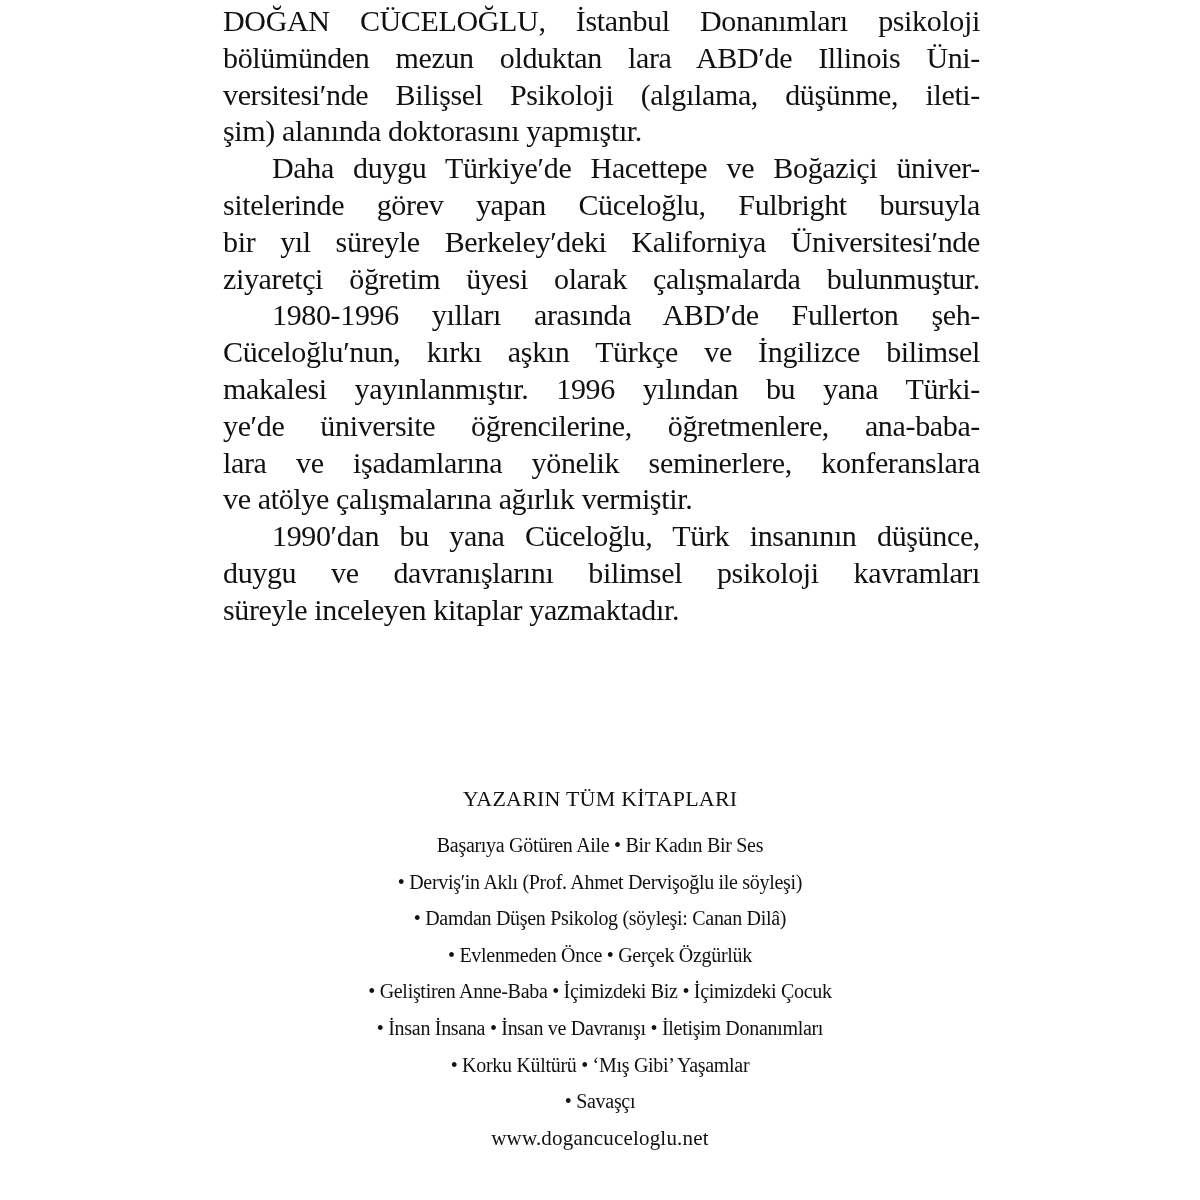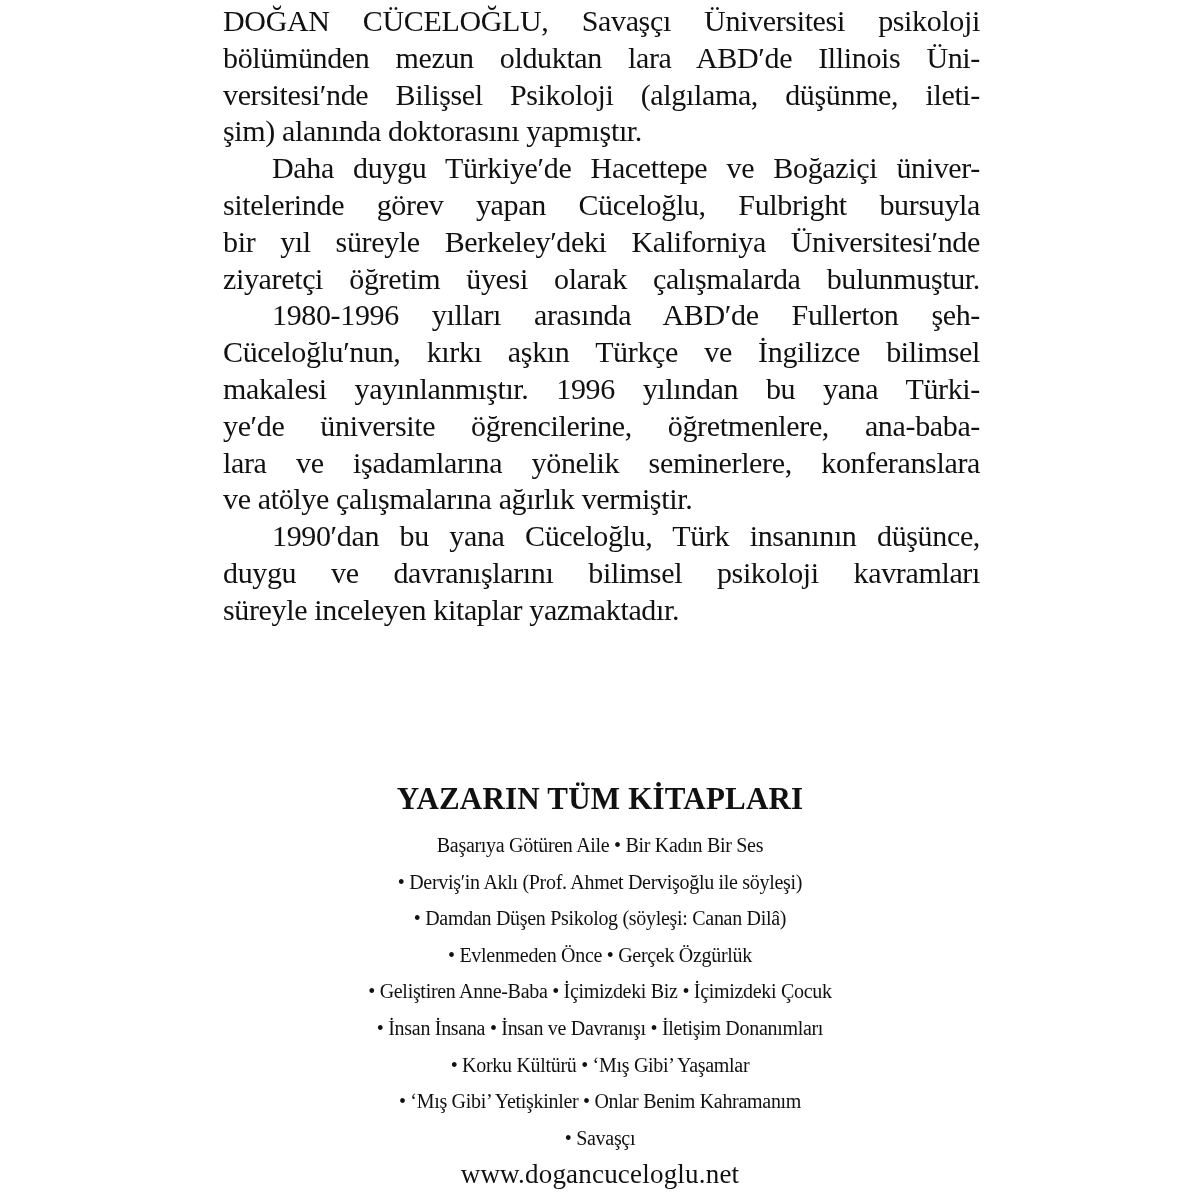--- a/index.html
+++ b/index.html
@@ -49,52 +49,52 @@
       text-align-last: left;
     }
     .books {
       position: absolute;
       left: 200px;
       top: 783px;
       width: 800px;
       text-align: center;
     }
     .books-heading {
-      font-weight: bold;
-      font-size: 31px;
+      font-weight: normal;
+      font-size: 22px;
       line-height: 32px;
       letter-spacing: 0.2px;
       margin: 0 0 12px 0;
     }
     .books-list {
       list-style: none;
       margin: 0;
       padding: 0;
       font-size: 20px;
       line-height: 36.6px;
       letter-spacing: -0.3px;
     }
     .books-list li {
       margin: 0;
       padding: 0;
       white-space: nowrap;
     }
     .website {
-      font-size: 27px;
+      font-size: 21px;
       line-height: 36.6px;
       letter-spacing: 0.2px;
     }
   </style>
 </head>
 <body>
 
 <div class="page">
   <div class="bio">
     <p>
-      <span class="ln">DOĞAN CÜCELOĞLU, Savaşçı Üniversitesi psikoloji</span>
+      <span class="ln">DOĞAN CÜCELOĞLU, İstanbul Donanımları psikoloji</span>
       <span class="ln">bölümünden mezun olduktan lara ABD′de Illinois Üni-</span>
       <span class="ln">versitesi′nde Bilişsel Psikoloji (algılama, düşünme, ileti-</span>
       <span class="ln last">şim) alanında doktorasını yapmıştır.</span>
     </p>
     <p class="indent">
       <span class="ln" style="text-indent:49px">Daha duygu Türkiye′de Hacettepe ve Boğaziçi üniver-</span>
       <span class="ln" style="text-indent:0">sitelerinde görev yapan Cüceloğlu, Fulbright bursuyla</span>
       <span class="ln" style="text-indent:0">bir yıl süreyle Berkeley′deki Kaliforniya Üniversitesi′nde</span>
       <span class="ln" style="text-indent:0">ziyaretçi öğretim üyesi olarak çalışmalarda bulunmuştur.</span>
     </p>
@@ -117,17 +117,16 @@
 <div class="books">
   <h2 class="books-heading">YAZARIN TÜM KİTAPLARI</h2>
   <ul class="books-list">
     <li>Başarıya Götüren Aile • Bir Kadın Bir Ses</li>
     <li>• Derviş′in Aklı (Prof. Ahmet Dervişoğlu ile söyleşi)</li>
     <li>• Damdan Düşen Psikolog (söyleşi: Canan Dilâ)</li>
     <li>• Evlenmeden Önce • Gerçek Özgürlük</li>
     <li>• Geliştiren Anne-Baba • İçimizdeki Biz • İçimizdeki Çocuk</li>
     <li>• İnsan İnsana • İnsan ve Davranışı • İletişim Donanımları</li>
     <li>• Korku Kültürü • ‘Mış Gibi’ Yaşamlar</li>
-    <li>• ‘Mış Gibi’ Yetişkinler • Onlar Benim Kahramanım</li>
     <li>• Savaşçı</li>
   </ul>
   <div class="website">www.dogancuceloglu.net</div>
 </div>
 
 </body></html>

